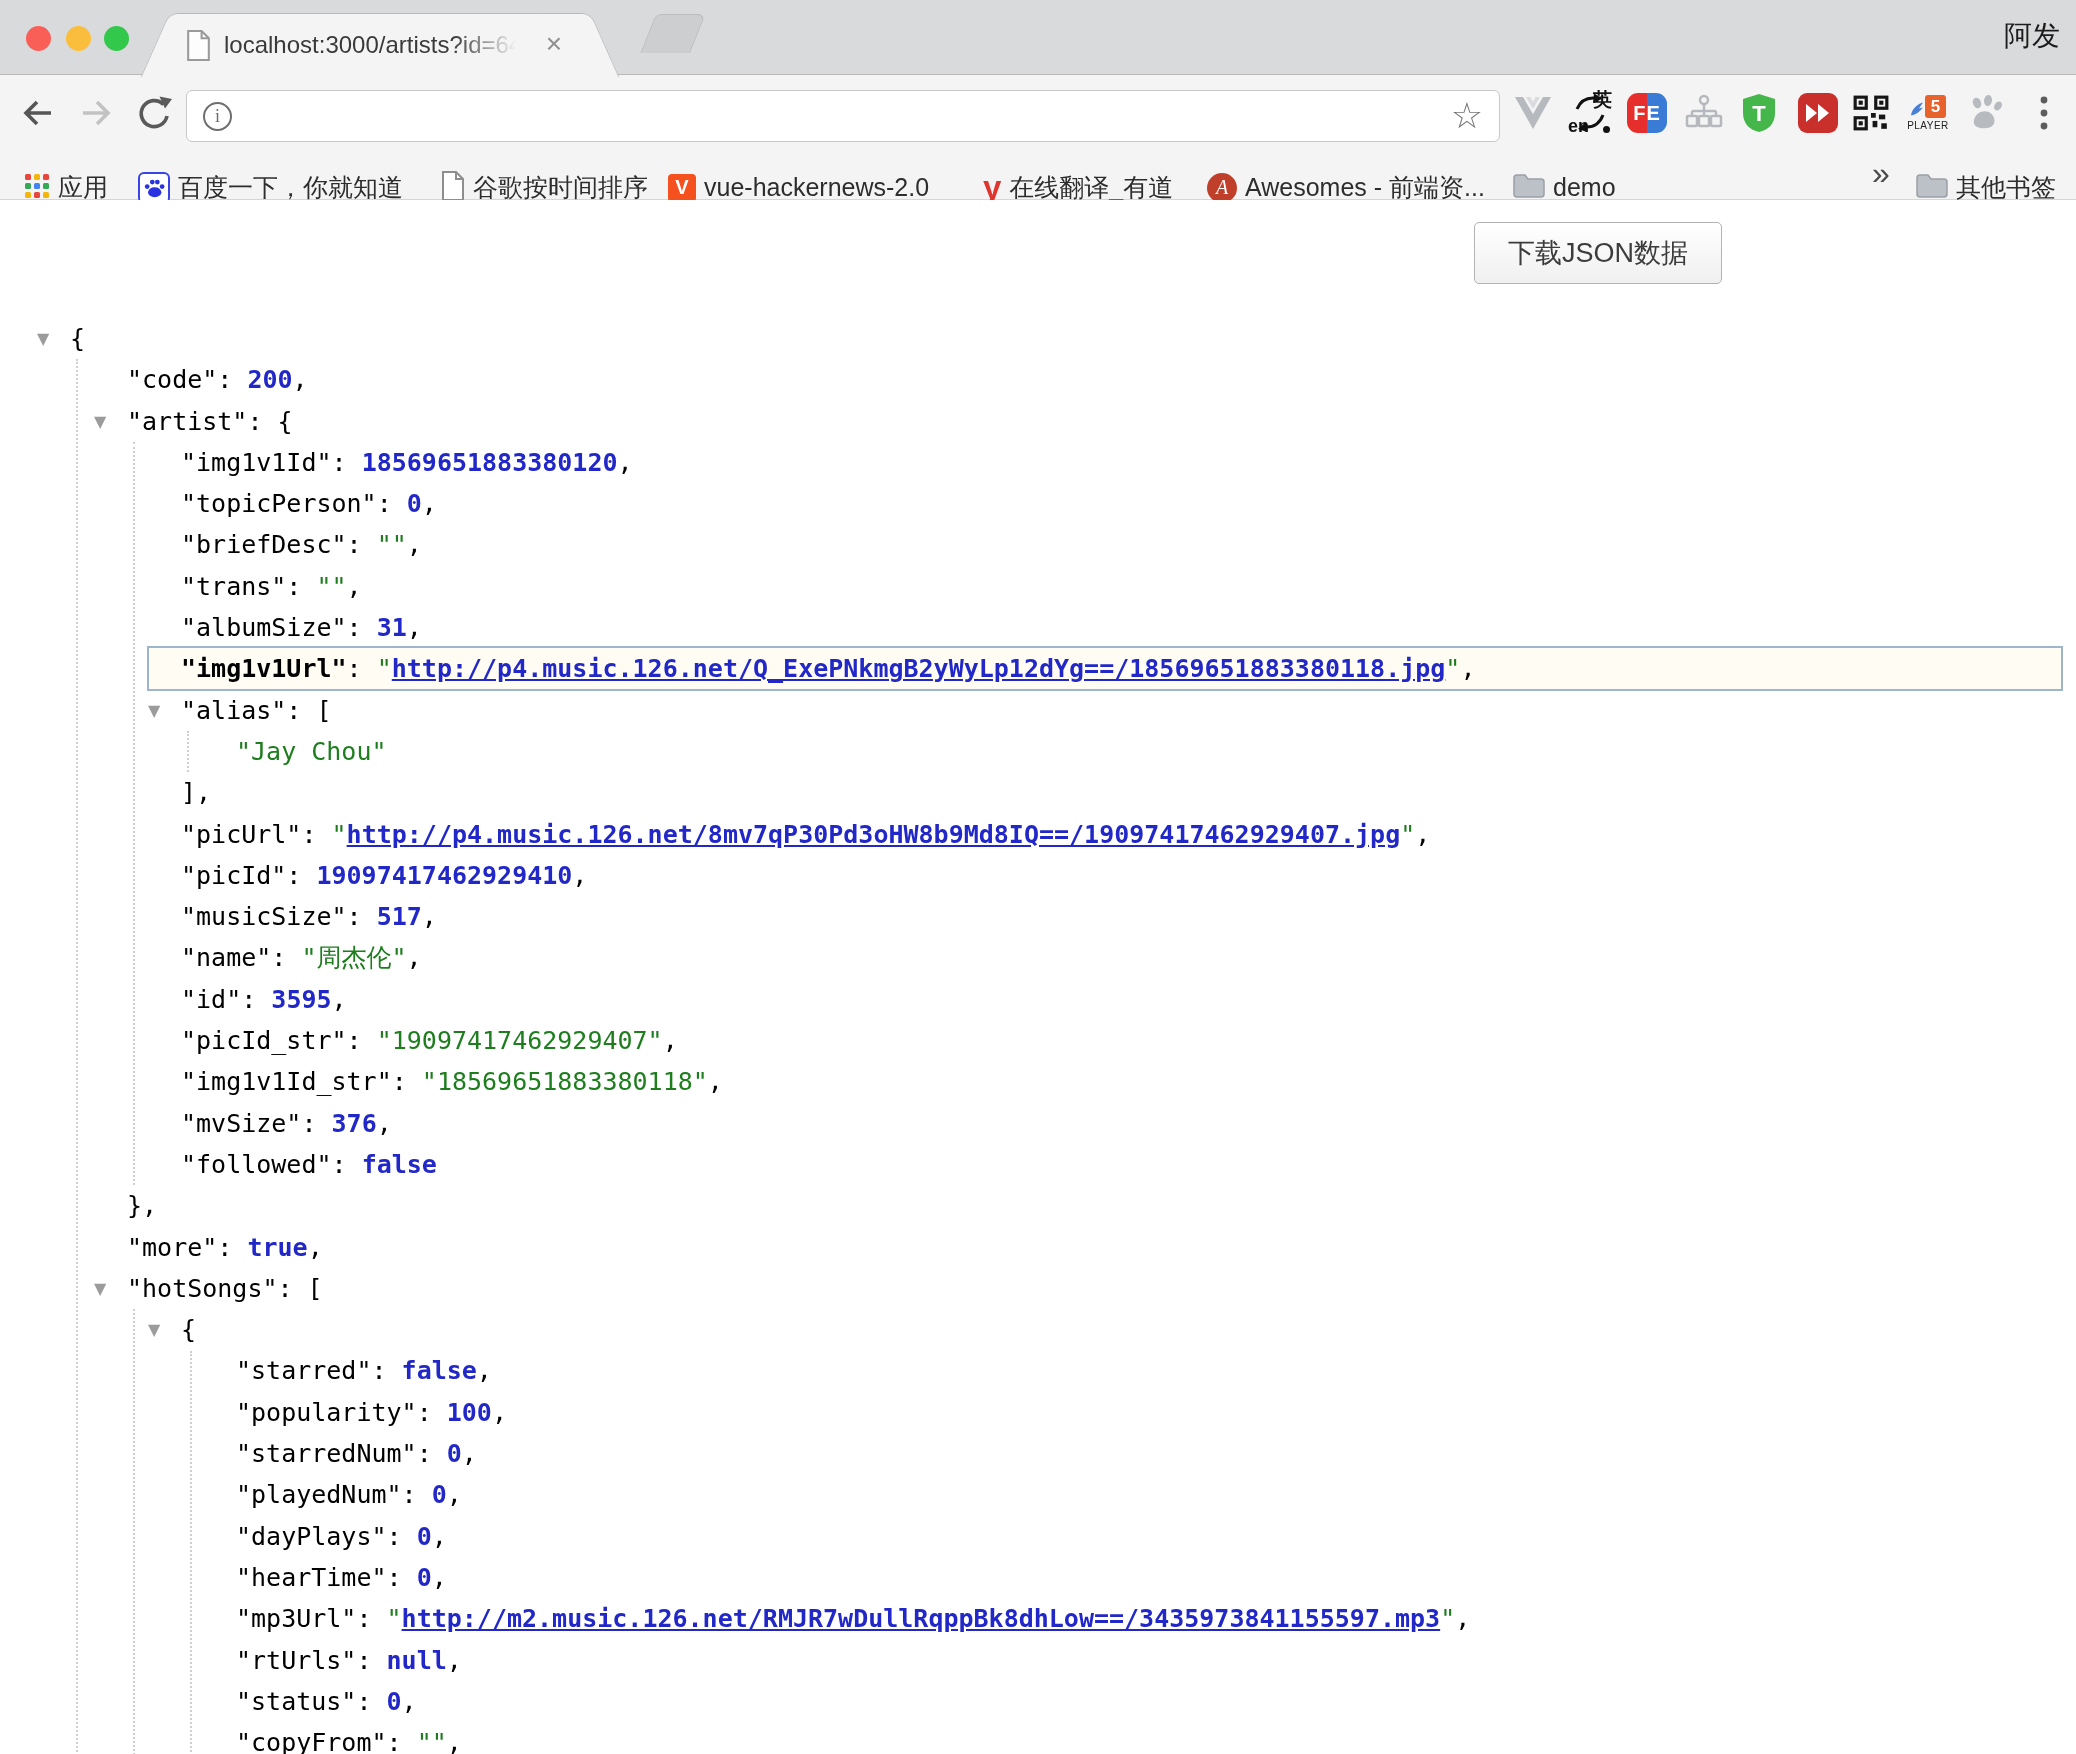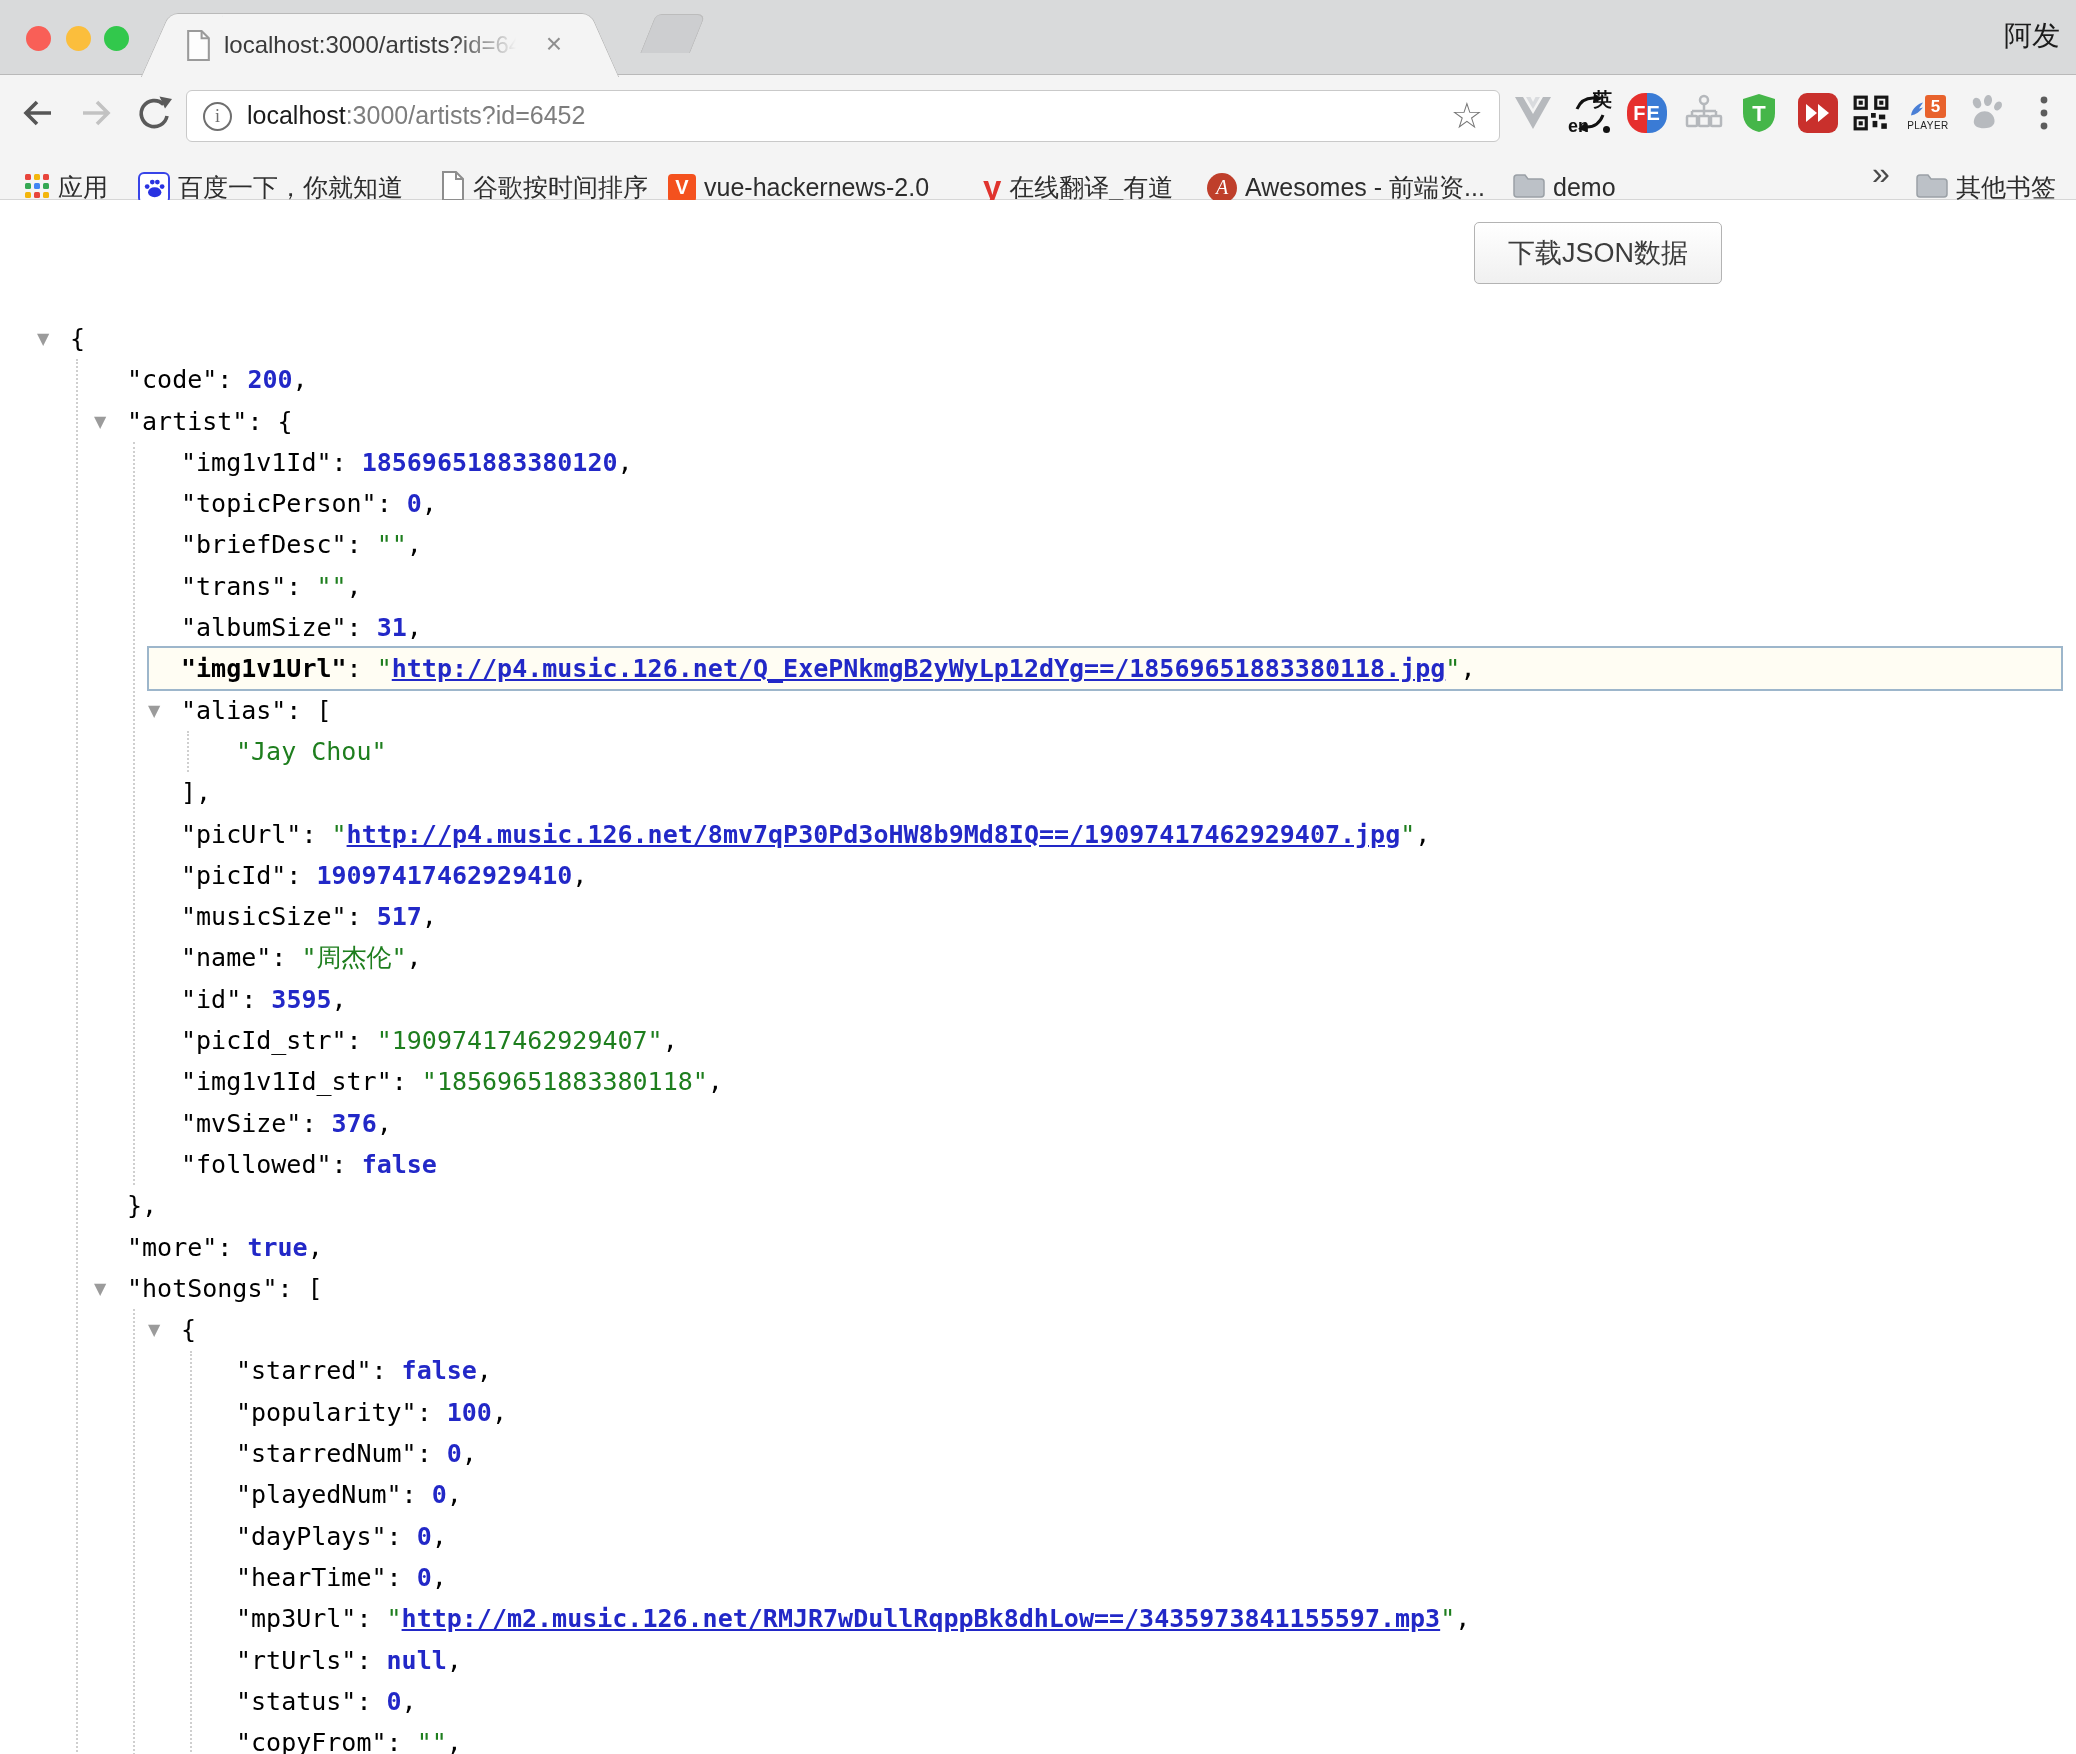--- a/index.html
+++ b/index.html
@@ -40,21 +40,21 @@
   .nav.back{left:16px;} .nav.fwd{left:74px;} .nav.reload{left:132px;}
   .omnibox{position:absolute;left:186px;top:15px;width:1312px;height:50px;background:#fff;
        border:1.5px solid #c9c9c9;border-radius:6px;}
   .info-ic{position:absolute;left:16px;top:11px;width:25px;height:25px;border:2px solid #6f6f6f;
        border-radius:50%;color:#6f6f6f;text-align:center;line-height:24px;font-size:18px;
        font-family:"Liberation Serif",serif;}
   .url{position:absolute;left:60px;top:0;height:50px;line-height:49px;font-size:25px;color:#7d7d7d;white-space:nowrap;}
   .url b{color:#1b1b1b;font-weight:normal;}
   .star{position:absolute;right:16px;top:2px;font-size:36px;color:#767676;line-height:46px;}
   .ext{position:absolute;top:16px;width:44px;height:44px;display:flex;align-items:center;justify-content:center;}
-  .fe-ic{width:40px;height:40px;border-radius:18px;background:linear-gradient(90deg,#e62f2d 50%,#3a7bd5 50%);
+  .fe-ic{width:40px;height:40px;border-radius:11px;background:linear-gradient(90deg,#e62f2d 50%,#3a7bd5 50%);
        color:#fff;font-weight:bold;font-size:20px;display:flex;align-items:center;justify-content:center;letter-spacing:1px;}
   .ff-ic{width:40px;height:40px;border-radius:9px;background:#c9302c;display:flex;align-items:center;justify-content:center;}
   .tr-ic{position:relative;width:44px;height:44px;}
   .tr-zh{position:absolute;right:0;top:-4px;font-size:19px;font-weight:bold;color:#111;}
   .tr-en{position:absolute;left:0;bottom:-2px;font-size:18px;font-weight:bold;color:#111;}
   .tr-dot{position:absolute;right:2px;bottom:2px;width:7px;height:7px;background:#111;border-radius:50%;}
   .h5-ic{display:flex;flex-direction:column;align-items:center;}
   .h5-top{display:flex;align-items:flex-end;gap:1px;}
   .h5-5{width:21px;height:23px;background:#e8622c;color:#fff;font-weight:bold;font-size:17px;
        border-radius:3px;display:flex;align-items:center;justify-content:center;}
@@ -139,21 +139,20 @@
   </span>
   <span class="nav reload">
     <svg width="40" height="40" viewBox="0 0 40 40">
         <path d="M33 23 A13 13 0 1 1 29.5 11.5" stroke="#5a5a5a" stroke-width="3.6" fill="none"></path>
         <polygon points="25.5,3.5 38,6 31,15.5" fill="#5a5a5a"></polygon>
       </svg>
   </span>
 
   <div class="omnibox">
     <span class="info-ic">i</span>
-    <span class="url"><b>localhost</b><span>:3000/artists?id=6452</span></span>
     <span class="star">☆</span>
   </div>
 
   <span class="ext" style="left:1511px">
     <svg width="38" height="34" viewBox="0 0 38 34">
         <polygon points="1,1 9,1 19,18 29,1 37,1 19,33" fill="#b6b9bd"></polygon>
         <polygon points="12,1 19,13 26,1 21.5,1 19,6 16.5,1" fill="#d9dbde"></polygon>
       </svg>
   </span>
   <span class="ext" style="left:1568px">

